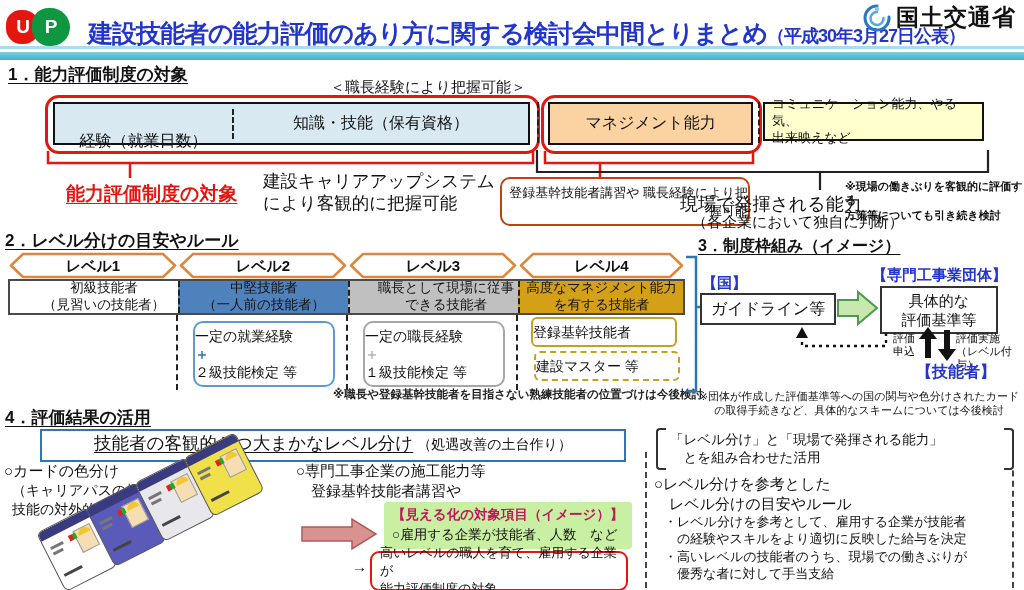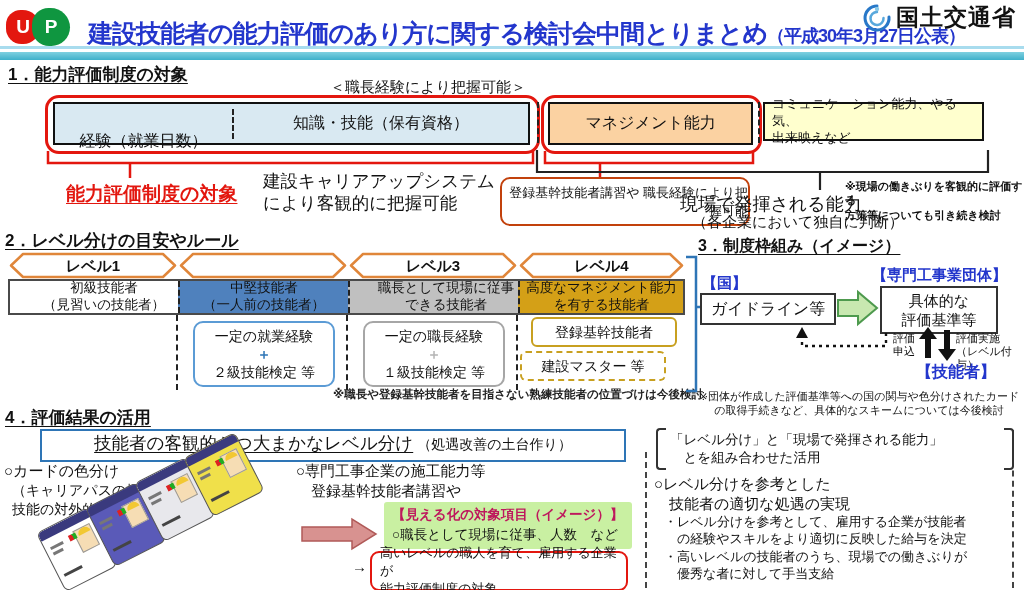--- a/index.html
+++ b/index.html
@@ -26,21 +26,21 @@
   .red-outline{border:3px solid #e3170f;border-radius:14px;}
   .s1box{border:2px solid #111;display:flex;align-items:center;font-size:16px;}
   .dashv{border-left:2px dashed #222;}
   .rednote{border:2px solid #c2410c;border-radius:10px;font-size:13px;display:flex;align-items:center;justify-content:center;text-align:right;line-height:1.35;}
 
   
   .lvl-label{font-size:15px;font-weight:bold;text-align:center;}
   .desc-row{border:2px solid #4a4a4a;box-sizing:border-box;}
   .cell{position:absolute;top:0;bottom:0;display:flex;align-items:center;justify-content:center;
         text-align:center;font-size:13.5px;line-height:1.25;box-sizing:border-box;}
-  .reqbox{border-radius:10px;background:#fff;display:flex;flex-direction:column;align-items:center;
+  .reqbox{border-radius:10px;background:#fff;display:flex;flex-direction:column;align-items:flex-start;
           justify-content:center;font-size:14px;line-height:1.3;text-align:center;}
   .s2note{font-size:11.5px;font-weight:bold;color:#222;white-space:nowrap;}
 
   
   .blue-lab{color:#2336cc;font-weight:bold;font-size:15px;white-space:nowrap;}
   .plainbox{border:2px solid #333;background:#fff;display:flex;align-items:center;justify-content:center;
             text-align:center;font-size:16px;}
   .smalltxt{font-size:11px;line-height:1.25;}
 
   
@@ -125,20 +125,21 @@
 
   <svg class="abs" style="left:8px;top:252px;" width="677" height="27" viewBox="0 0 677 27">
     <g fill="#ffffff" stroke="#e0863a" stroke-width="2.5" stroke-linejoin="round">
       <path d="M3 13.5 L15 2 H155 L167 13.5 L155 25 H15 Z"></path>
       <path d="M173 13.5 L185 2 H325 L337 13.5 L325 25 H185 Z"></path>
       <path d="M343 13.5 L355 2 H495 L507 13.5 L495 25 H355 Z"></path>
       <path d="M513 13.5 L525 2 H662 L674 13.5 L662 25 H525 Z"></path>
     </g>
   </svg>
   <div class="abs lvl-label" style="left:8px;top:257px;width:170px;">レベル1</div>
+  <div class="abs lvl-label" style="left:178px;top:257px;width:170px;">レベル2</div>
   <div class="abs lvl-label" style="left:348px;top:257px;width:170px;">レベル3</div>
   <div class="abs lvl-label" style="left:518px;top:257px;width:167px;">レベル4</div>
 
   <div class="abs desc-row" style="left:8px;top:279px;width:677px;height:36px;">
     <div class="cell pre" style="left:0;width:168px;background:#fff;padding-left:20px;">初級技能者
 （見習いの技能者）</div>
     <div class="cell pre dashv" style="left:168px;width:170px;background:#4f81bd;">中堅技能者
 （一人前の技能者）</div>
     <div class="cell pre dashv" style="left:338px;width:170px;background:#c0c0c0;padding-left:24px;">職長として現場に従事
 できる技能者</div>
@@ -154,21 +155,21 @@
     <div>一定の就業経験</div>
     <div class="bold" style="color:#2e75b6;">＋</div>
     <div>２級技能検定 等</div>
   </div>
   <div class="abs reqbox" style="left:363px;top:321px;width:138px;height:62px;border:2px solid #a6a6a6;">
     <div>一定の職長経験</div>
     <div class="bold" style="color:#b5b5b5;">＋</div>
     <div>１級技能検定 等</div>
   </div>
   <div class="abs reqbox" style="left:531px;top:317px;width:142px;height:26px;border:2px solid #c8a020;border-radius:6px;">登録基幹技能者</div>
-  <div class="abs reqbox" style="left:520px;top:351px;width:142px;height:26px;border:2px dashed #c8a020;border-radius:6px;">建設マスター 等</div>
+  <div class="abs reqbox" style="left:534px;top:351px;width:142px;height:26px;border:2px dashed #c8a020;border-radius:6px;">建設マスター 等</div>
 
   <div class="abs s2note" style="left:333px;top:387px;">※職長や登録基幹技能者を目指さない熟練技能者の位置づけは今後検討</div>
 
   <div class="abs sec-h" style="left:698px;top:236px;font-size:16px;">3．制度枠組み（イメージ）</div>
   <div class="abs blue-lab" style="left:702px;top:274px;">【国】</div>
   <div class="abs plainbox" style="left:700px;top:293px;width:132px;height:28px;">ガイドライン等</div>
   <div class="abs blue-lab" style="left:872px;top:266px;">【専門工事業団体】</div>
   <div class="abs plainbox pre" style="left:880px;top:286px;width:114px;height:44px;font-size:15px;line-height:1.3;">具体的な
 評価基準等</div>
   <div class="abs pre" style="left:893px;top:332px;font-size:11px;line-height:1.2;">評価
@@ -226,33 +227,33 @@
           <div class="l2"></div>
           <div class="l3"></div>
         </div>
     </div>
   </div>
 
   <div class="abs pre bullet" style="left:296px;top:461px;">○専門工事企業の施工能力等
 　登録基幹技能者講習や</div>
   <div class="abs greenbox" style="left:384px;top:502px;width:248px;height:47px;">
     <div class="bold" style="font-size:13.5px;color:#be185d;">【見える化の対象項目（イメージ）】</div>
-    <div style="font-size:13.5px;margin-top:2px;">○職長として現場に従事、人数　など</div>
+    <div style="font-size:13.5px;margin-top:2px;">○雇用する企業が技能者、人数　など</div>
   </div>
   <div class="abs" style="left:352px;top:558px;font-size:15px;">→</div>
   <div class="abs redbox pre" style="left:370px;top:551px;width:258px;height:40px;">高いレベルの職人を育て、雇用する企業が
 能力評価制度の対象</div>
 
   <div class="abs dashdiv" style="left:645px;top:452px;height:136px;"></div>
   <div class="abs dashdiv" style="left:1012px;top:430px;height:158px;"></div>
 
   <div class="abs brackets pre" style="left:656px;top:428px;width:330px;">「レベル分け」と「現場で発揮される能力」
 　とを組み合わせた活用</div>
   <div class="abs pre bullet" style="left:654px;top:474px;">○レベル分けを参考とした
-　技能者の適切な処遇の実現</div>
+　レベル分けの目安やルール</div>
   <div class="abs pre" style="left:664px;top:514px;width:352px;font-size:13px;line-height:1.3;">・レベル分けを参考として、雇用する企業が技能者
 　の経験やスキルをより適切に反映した給与を決定</div>
   <div class="abs pre" style="left:664px;top:549px;width:352px;font-size:13px;line-height:1.3;">・高いレベルの技能者のうち、現場での働きぶりが
 　優秀な者に対して手当支給</div>
 
   <svg class="abs" style="left:0;top:0;pointer-events:none;" width="1024" height="590" viewBox="0 0 1024 590">
 
     <path d="M48 151 L48 163 L533 163 L533 151 M130 163 L130 178" fill="none" stroke="#e3170f" stroke-width="2.5"></path>
 
     <path d="M545 151 L545 163 L753 163 L753 151 M600 163 L600 177" fill="none" stroke="#e3170f" stroke-width="2.5"></path>

